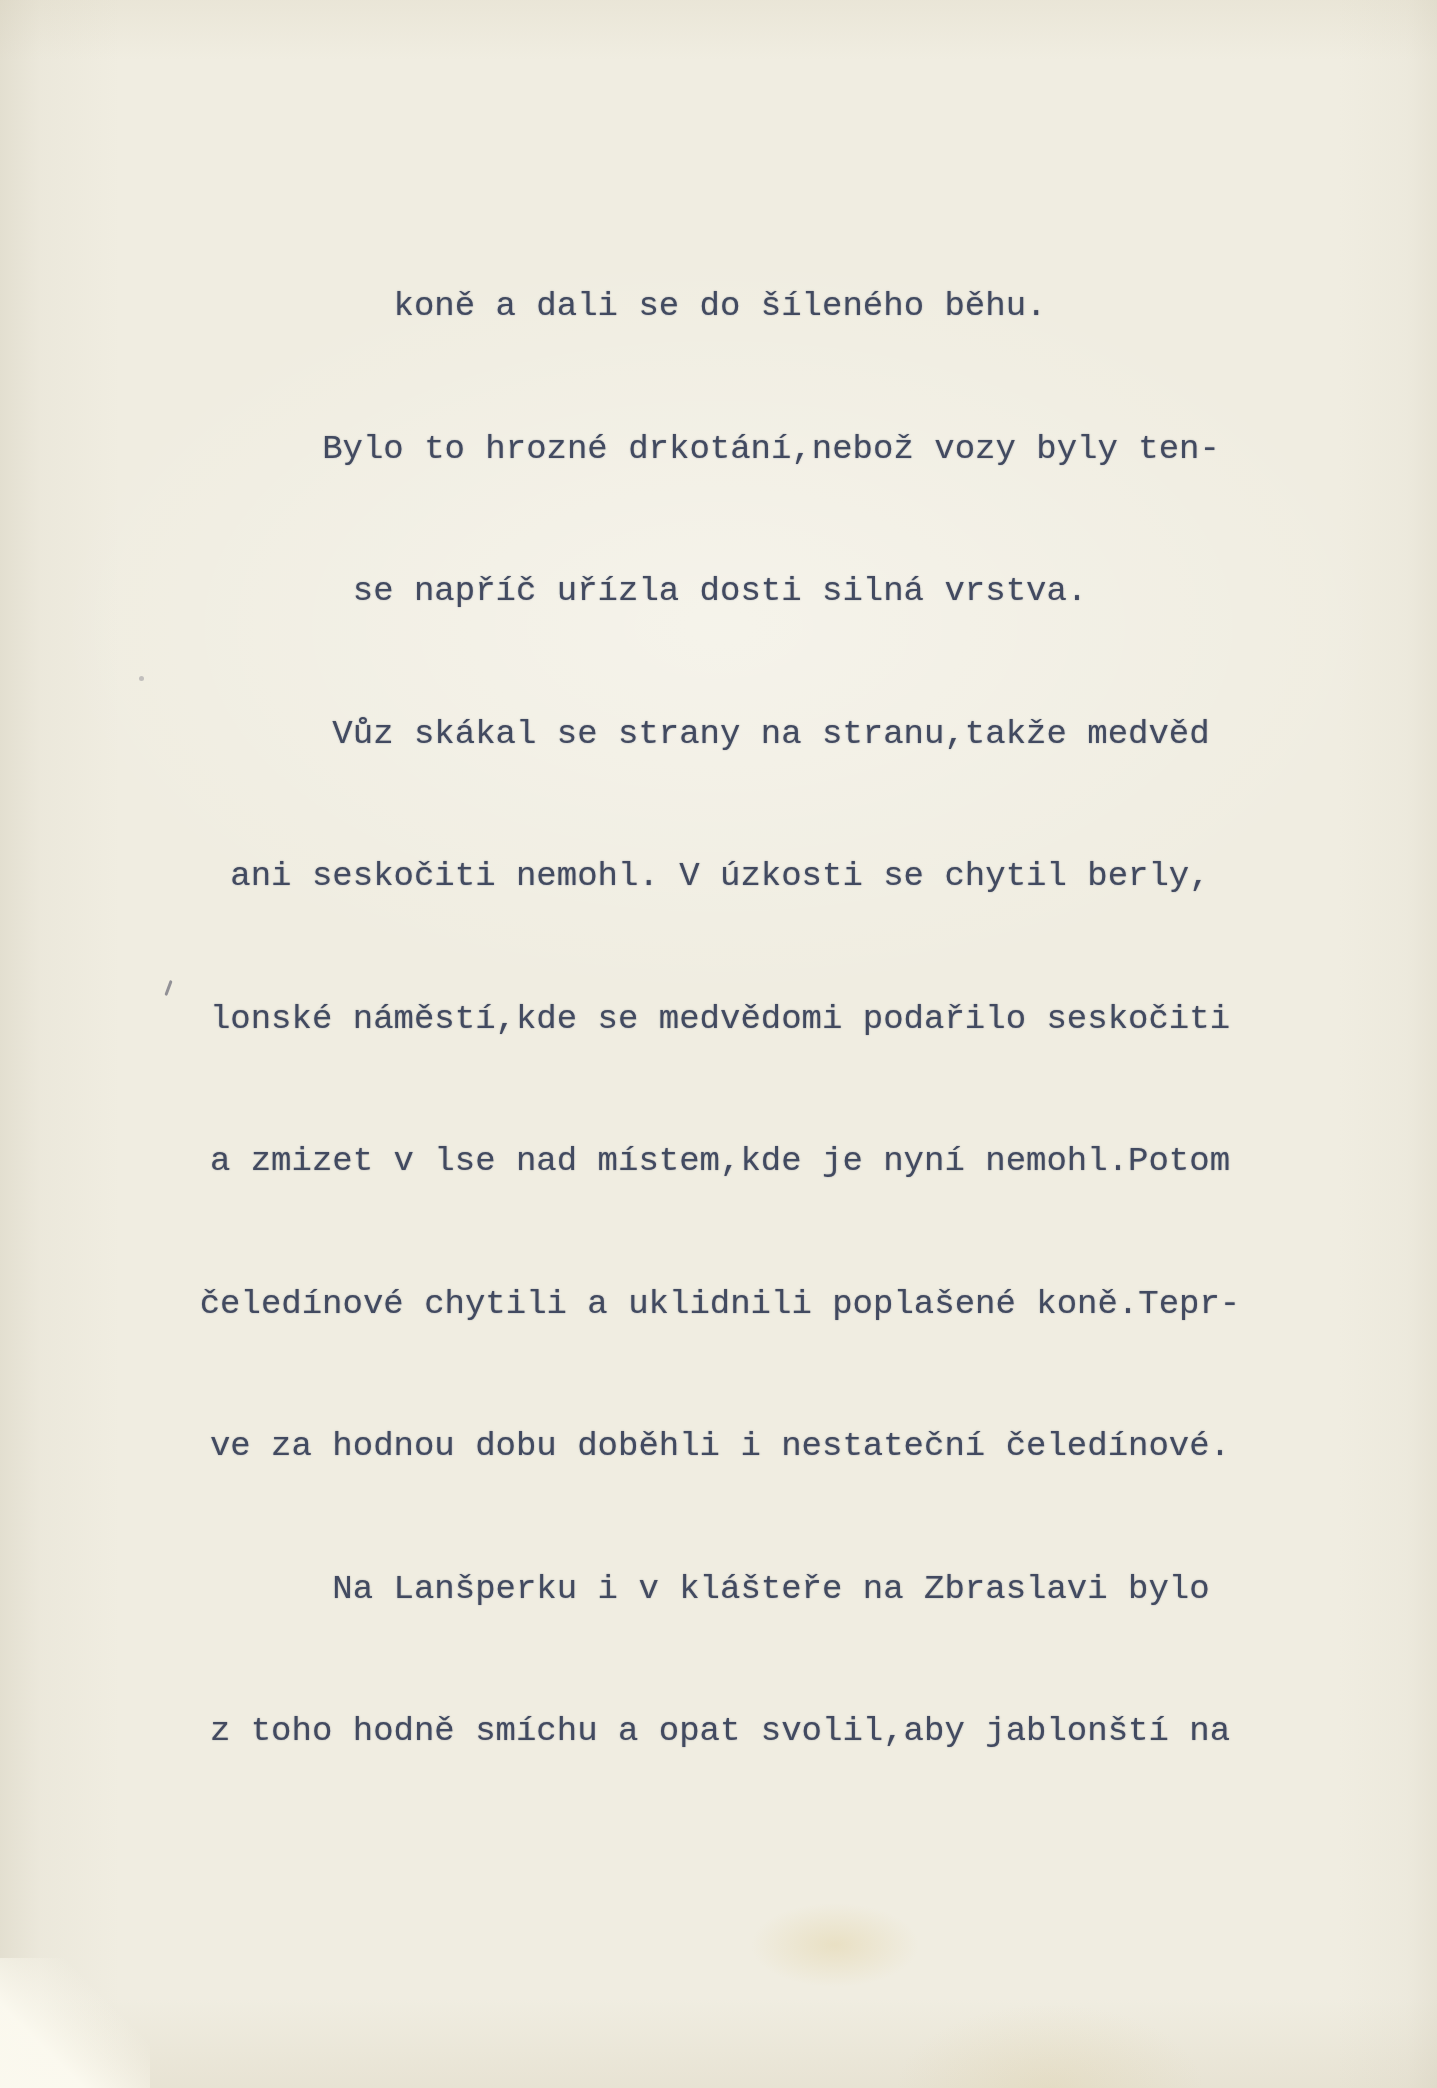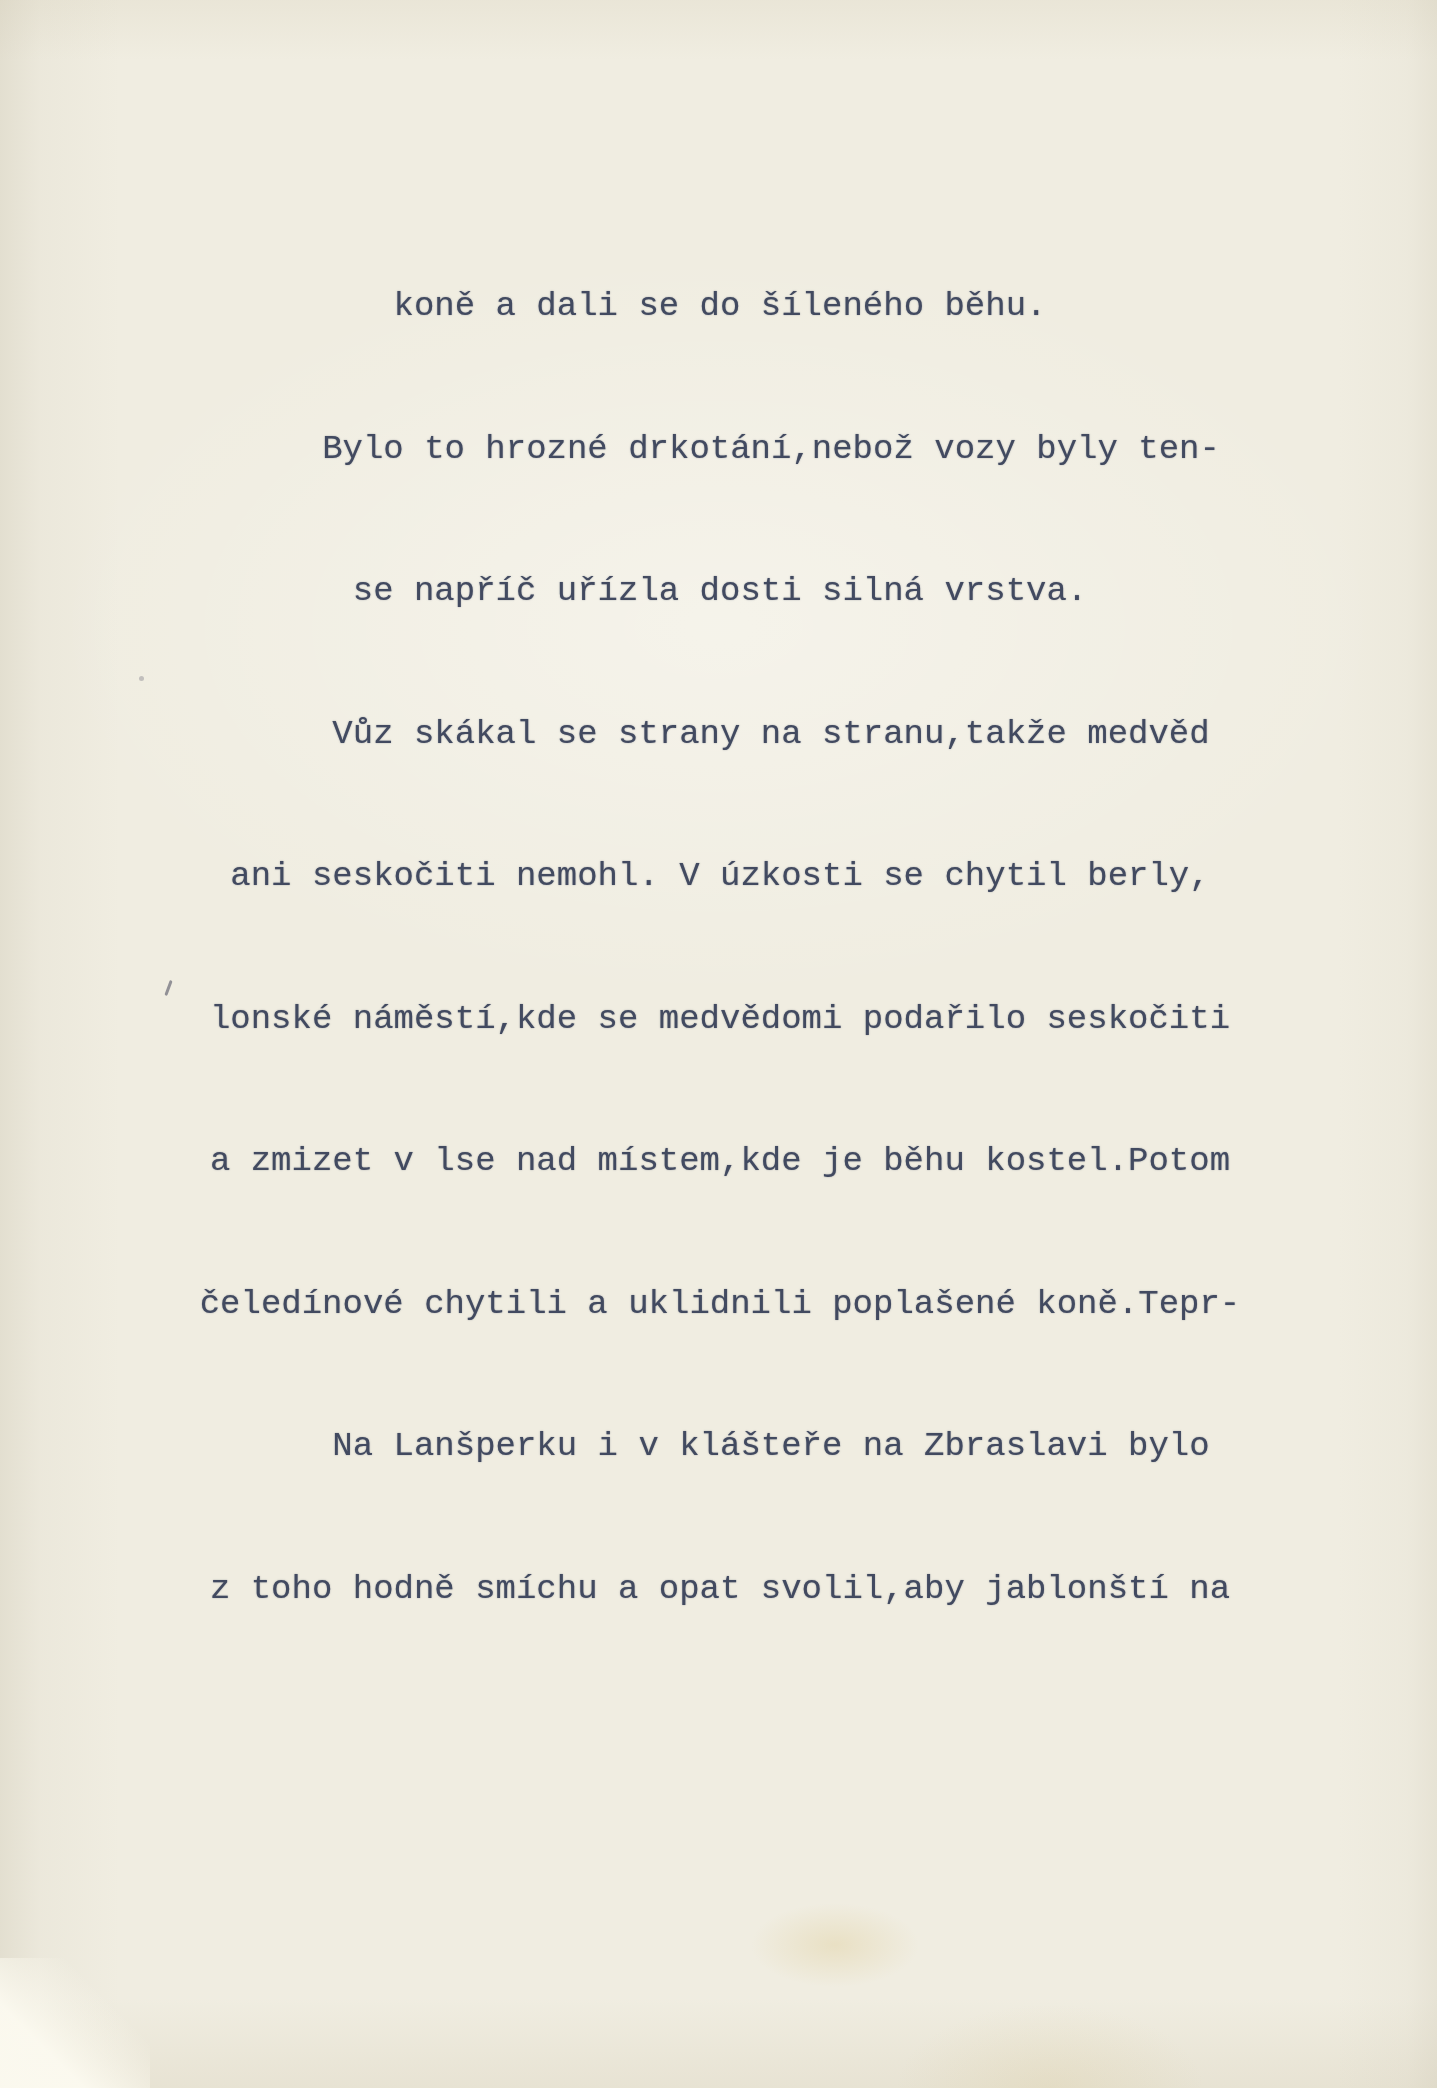--- a/index.html
+++ b/index.html
@@ -65,19 +65,20 @@
 <div class="speck s1"></div>
 <div class="speck s2"></div>
 
 <div class="text-block">
   <div class="line">koně a dali se do šíleného běhu.</div>
   <div class="line">     Bylo to hrozné drkotání,nebož vozy byly ten-</div>
   <div class="line">se napříč uřízla dosti silná vrstva.</div>
   <div class="line">     Vůz skákal se strany na stranu,takže medvěd</div>
   <div class="line">ani seskočiti nemohl. V úzkosti se chytil berly,</div>
   <div class="line">lonské náměstí,kde se medvědomi podařilo seskočiti</div>
-  <div class="line">a zmizet v lse nad místem,kde je běhu kostel.Potom</div>
+  <div class="line">a zmizet v lse nad místem,kde je nyní nemohl.Potom</div>
   <div class="line">čeledínové chytili a uklidnili poplašené koně.Tepr-</div>
+  <div class="line">ve za hodnou dobu doběhli i nestateční čeledínové.</div>
   <div class="line">     Na Lanšperku i v klášteře na Zbraslavi bylo</div>
   <div class="line">z toho hodně smíchu a opat svolil,aby jablonští na</div>
   
   
 </div>
 
 </body></html>

